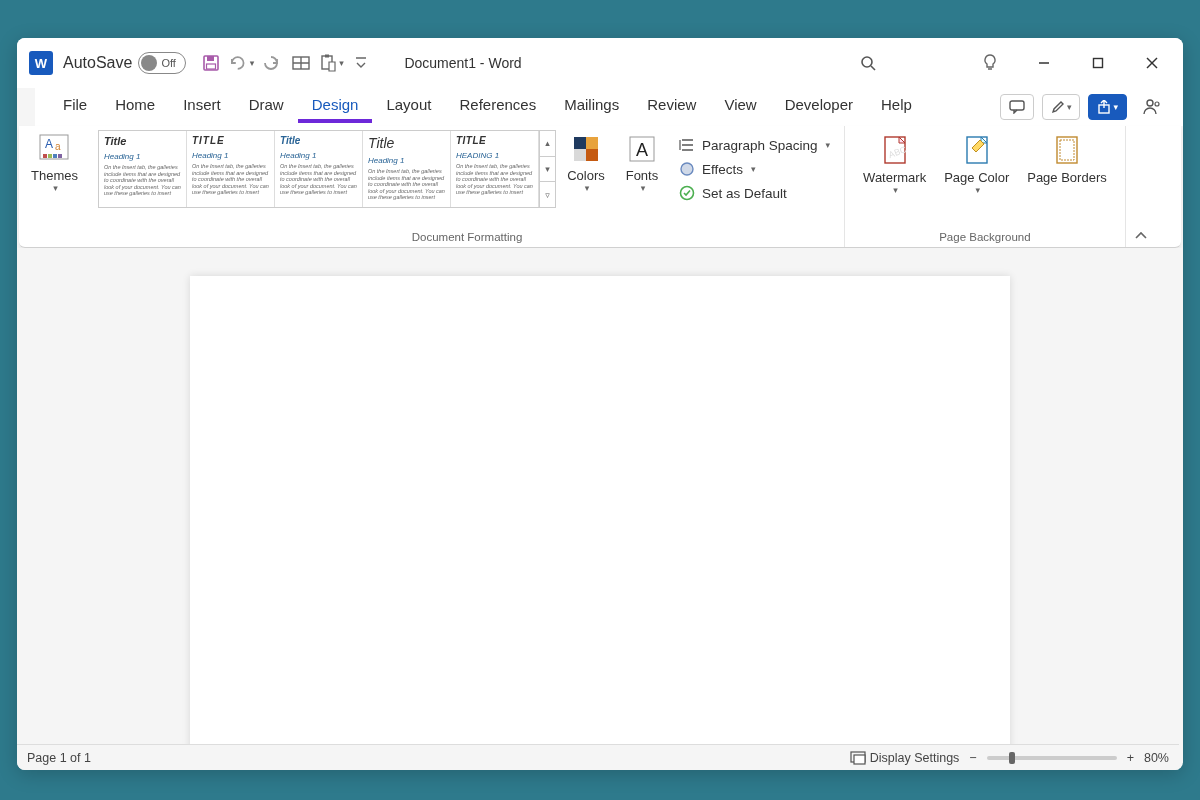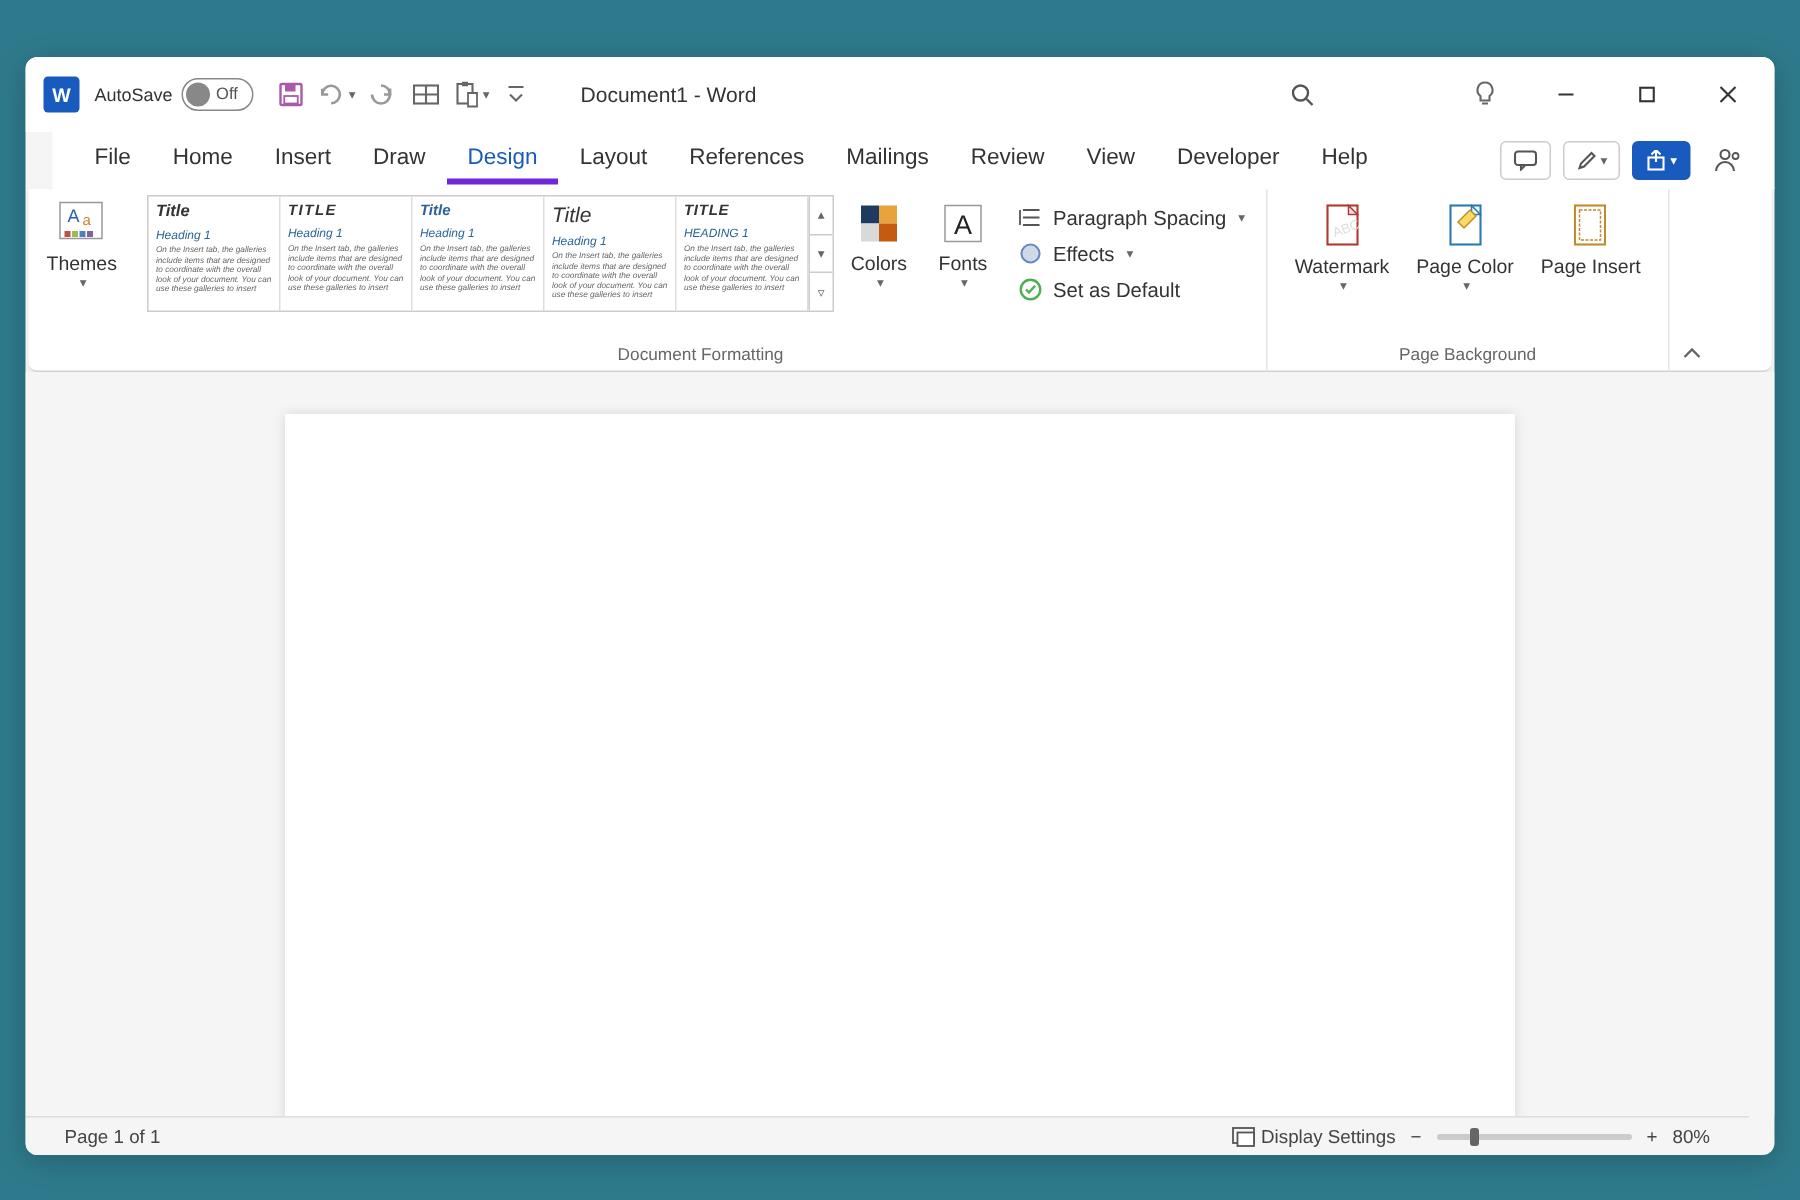--- a/index.html
+++ b/index.html
@@ -1,20 +1,20 @@
 <!DOCTYPE html>
 <html><head>
 <meta charset="utf-8">
 <style>
 * { margin: 0; padding: 0; box-sizing: border-box; font-family: "Segoe UI", sans-serif; }
 body { background: #2e7a8c; width: 1200px; height: 800px; overflow: hidden; }
 .window { position: absolute; left: 17px; top: 38px; width: 1166px; height: 732px; background: #f5f5f5; border-radius: 8px; overflow: hidden; box-shadow: 0 4px 20px rgba(0,0,0,0.2); }
 .titlebar { height: 50px; background: #fff; display: flex; align-items: center; padding: 0 8px; }
 .app-icon { width: 24px; height: 24px; background: #185abd; border-radius: 3px; margin: 0 10px 0 4px; display: flex; align-items: center; justify-content: center; color: #fff; font-weight: bold; font-size: 13px; }
-.autosave { font-size: 12px; color: #333; margin-right: 6px; }
+.autosave { font-size: 16px; color: #333; margin-right: 6px; }
 .toggle { width: 48px; height: 22px; border: 1px solid #888; border-radius: 11px; display: flex; align-items: center; padding: 0 2px; margin-right: 12px; }
 .toggle-knob { width: 16px; height: 16px; background: #888; border-radius: 50%; }
 .toggle-text { font-size: 11px; color: #555; margin-left: 4px; }
 .qat { display: flex; align-items: center; gap: 4px; }
 .qat-btn { width: 26px; height: 26px; display: flex; align-items: center; justify-content: center; color: #666; border-radius: 3px; }
 .title { margin-left: 30px; font-size: 14px; color: #333; }
 .title-controls { margin-left: auto; display: flex; align-items: center; gap: 8px; }
 .tc-btn { width: 46px; height: 32px; display: flex; align-items: center; justify-content: center; color: #333; }
 .ribbon-tabs { height: 38px; background: #fff; display: flex; align-items: center; padding: 0 14px; border-bottom: 1px solid #fff; margin-left: 18px; }
 .tab { padding: 6px 14px; font-size: 15px; color: #333; cursor: pointer; }
@@ -35,21 +35,21 @@
 .gallery-item .g-body { font-size: 5.5px; line-height: 1.2; color: #666; }
 .gallery-scroll { width: 16px; display: flex; flex-direction: column; border-left: 1px solid #ccc; }
 .gs-btn { flex: 1; display: flex; align-items: center; justify-content: center; font-size: 9px; color: #666; border-bottom: 1px solid #ccc; cursor: pointer; }
 .gs-btn:last-child { border-bottom: none; }
 .opt-list { display: flex; flex-direction: column; gap: 2px; padding: 4px 2px; }
 .opt { display: flex; align-items: center; gap: 6px; font-size: 13.5px; color: #333; cursor: pointer; padding: 2px 4px; }
 .opt .oi { width: 18px; height: 18px; display: flex; align-items: center; justify-content: center; }
 .collapse { width: 30px; display: flex; align-items: flex-end; justify-content: center; padding-bottom: 6px; color: #666; cursor: pointer; }
 .canvas { position: absolute; left: 0; right: 0; top: 210px; bottom: 26px; background: #f5f5f5; display: flex; justify-content: center; overflow: hidden; }
 .page { width: 820px; background: #fff; margin-top: 28px; box-shadow: 0 0 8px rgba(0,0,0,0.12); height: 900px; }
-.statusbar { position: absolute; bottom: 0; left: 0; right: 17px; height: 26px; background: #f5f5f5; border-top: 1px solid #ddd; display: flex; align-items: center; padding: 0 26px; font-size: 12.5px; color: #444; }
+.statusbar { position: absolute; bottom: 0; left: 0; right: 4px; height: 26px; background: #f5f5f5; border-top: 1px solid #ddd; display: flex; align-items: center; padding: 0 10px; font-size: 12.5px; color: #444; }
 .sb-right { margin-left: auto; display: flex; align-items: center; gap: 10px; }
 .slider { width: 130px; height: 4px; background: #ccc; position: relative; border-radius: 2px; }
 .slider-thumb { position: absolute; top: -4px; width: 6px; height: 12px; background: #666; border-radius: 2px; }
 .caret { font-size: 9px; color: #666; margin-left: 2px; }
 svg { display: block; }
 </style>
 </head>
 <body>
 
 <div class="window">
@@ -321,21 +321,21 @@
           <span>Page Color</span>
           <span class="caret">▾</span>
         </div>
         <div class="big-btn">
           <div class="icon">
             <svg width="30" height="34" viewBox="0 0 30 34">
                 <rect x="5" y="3" width="20" height="26" fill="#fff" stroke="#c08a30" stroke-width="1.4"></rect>
                 <rect x="8" y="6" width="14" height="20" fill="none" stroke="#c08a30" stroke-width="1" stroke-dasharray="2 1"></rect>
               </svg>
           </div>
-          <span>Page Insert</span>
+          <span>Page Borders</span>
         </div>
       </div>
       <div class="group-label">Page Background</div>
     </div>
 
     <div class="collapse">
       <svg width="14" height="10" viewBox="0 0 14 10">
           <path d="M2 7 L7 2 L12 7" fill="none" stroke="#666" stroke-width="1.6"></path>
         </svg>
     </div>

